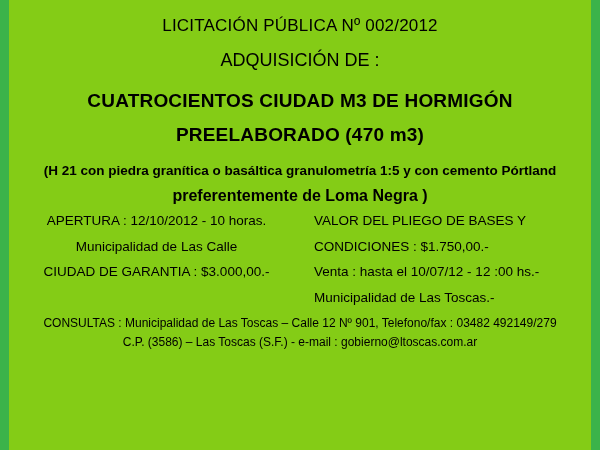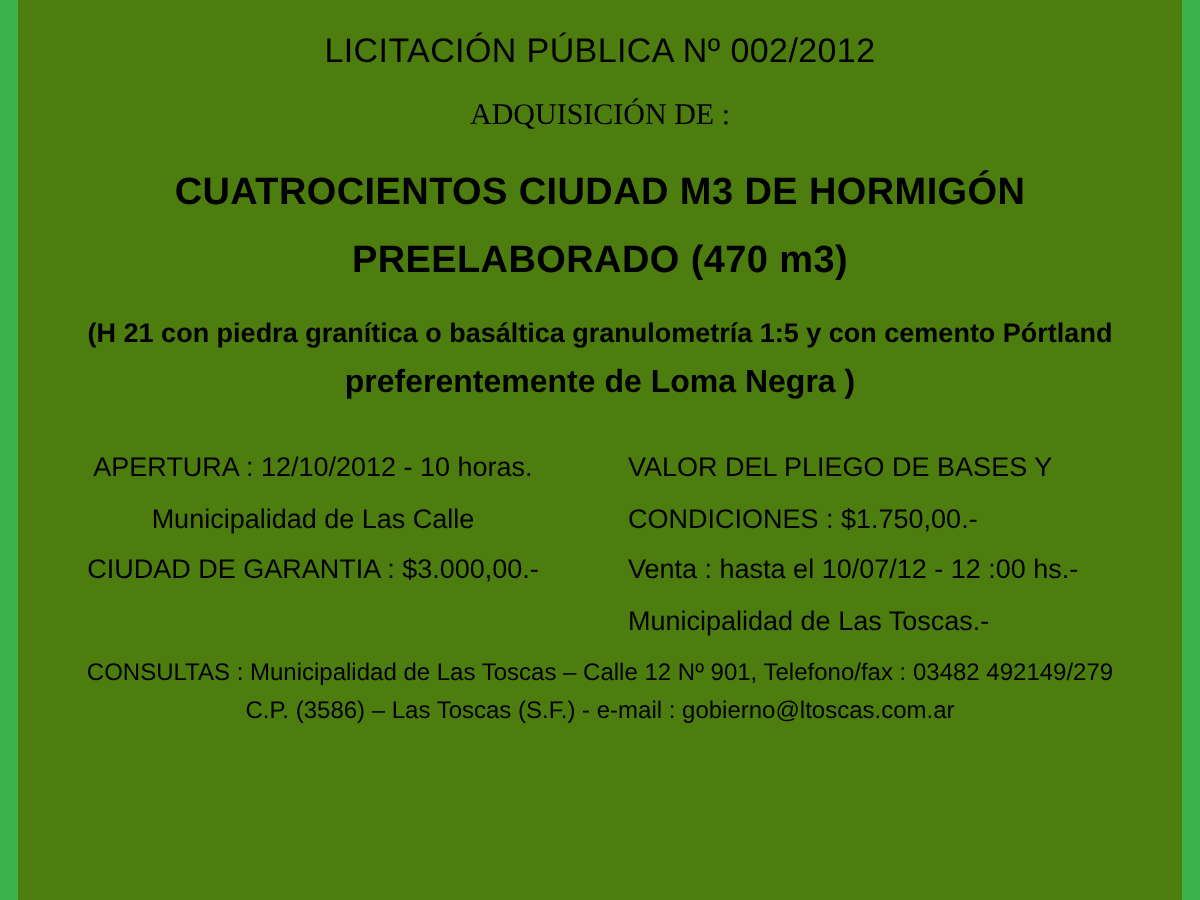--- a/index.html
+++ b/index.html
@@ -12,21 +12,21 @@
     height: 450px;
     font-family: "Liberation Sans", sans-serif;
     color: #000000;
     overflow: hidden;
   }
   #page {
     position: relative;
     width: 600px;
     height: 450px;
     box-sizing: border-box;
-    background: #4d7c0f;
+    background: #84cc16;
   }
   
   .bar {
     position: absolute;
     top: 0;
     width: 9px;
     height: 450px;
     background: #3bb34a;
   }
   .bar.left { left: 0; }
@@ -42,23 +42,22 @@
     box-sizing: border-box;
     text-align: center;
   }
 
   .line-title {
     font-size: 17px;
     letter-spacing: 0.2px;
     margin: 4px 0 0 0;
   }
   .line-sub {
-    font-size: 15px;
+    font-size: 18px;
     margin: 14px 0 0 0;
-    font-family: Liberation Serif, serif;
   }
   .line-big {
     font-size: 19px;
     font-weight: bold;
     margin: 19px 0 0 0;
     letter-spacing: 0.2px;
   }
   .line-big2 {
     font-size: 19px;
     font-weight: bold;
@@ -70,21 +69,21 @@
     font-weight: bold;
     margin: 17px 0 0 0;
   }
   .line-spec2 {
     font-size: 16px;
     font-weight: bold;
     margin: 9px 0 0 0;
   }
 
   .cols {
-    margin-top: 20px;
+    margin-top: 3px;
     display: flex;
     justify-content: center;
     gap: 0px;
   }
   .col {
     width: 50%;
     box-sizing: border-box;
   }
   .col .row {
     font-size: 13.5px;

